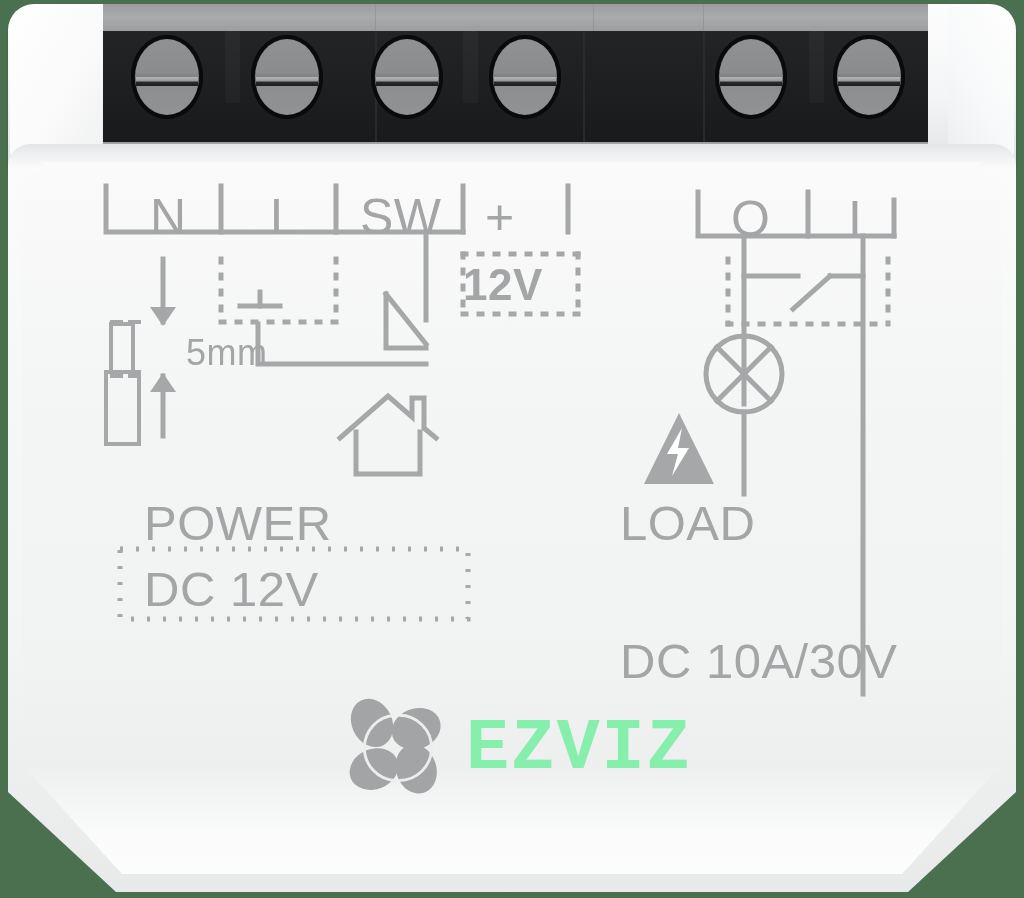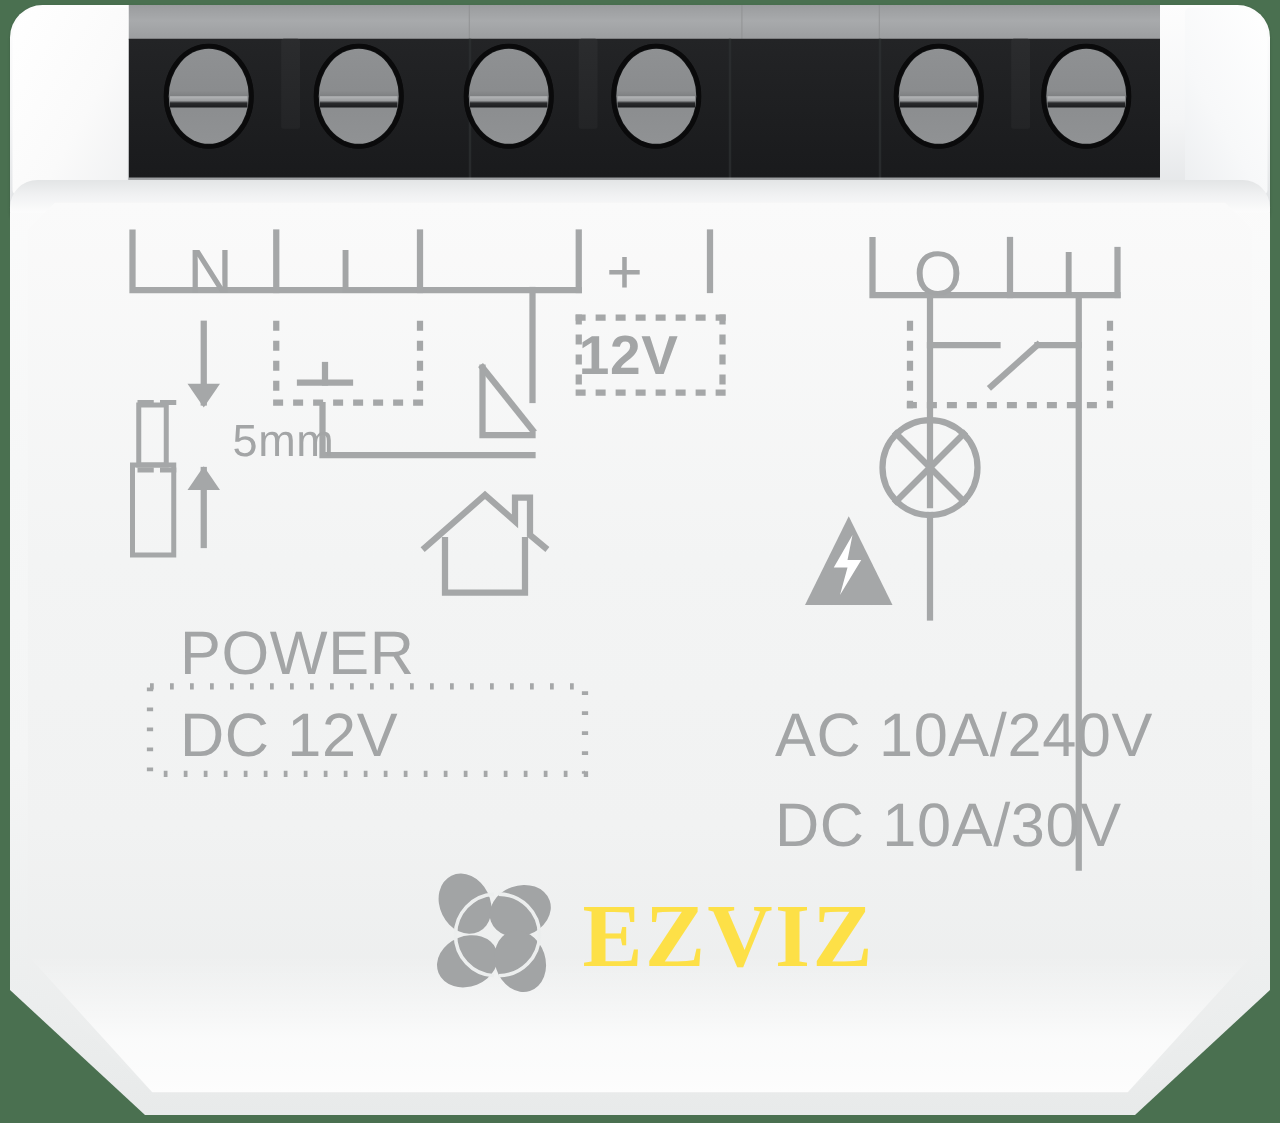--- a/index.html
+++ b/index.html
@@ -98,22 +98,22 @@
   .lbl{position:absolute;color:#a3a5a6;letter-spacing:.5px;white-space:nowrap;}
   .lbl-n{font-size:50px;}
   .lbl-big{font-size:49px;}
   .lbl-mid{font-size:44px;font-weight:bold;}
   .lbl-sm{font-size:36px;}
 
   
   .logo{position:absolute;left:330px;top:694px;width:370px;height:96px;}
   .logo-word{
     position:absolute;left:128px;top:10px;
-    font-size:72px;font-weight:bold;letter-spacing:2px;color:#fde047;
-    font-family:Liberation Serif, serif;
+    font-size:72px;font-weight:bold;letter-spacing:2px;color:#86efac;
+    font-family:Liberation Mono, monospace;
   }
 </style>
 </head>
 <body>
 
 <div class="stage">
   <div class="device">
 
     <div class="shell-back">
       <div class="shell-back-hl"></div>
@@ -231,33 +231,34 @@
         <path d="M763 343 L709 397"></path>
         <path d="M736 408 V490"></path>
 
         <path d="M671 409 L706 480 L636 480 Z" fill="#a5a7a8" stroke="none"></path>
         <path d="M674 424 L659 450 L670 450 L664 472 L681 444 L670 444 Z" fill="#ffffff" stroke="none"></path>
       </g>
     </svg>
 
     <div class="lbl lbl-n" style="left:142px;top:184px">N</div>
     <div class="lbl lbl-n" style="left:262px;top:184px">L</div>
+    <div class="lbl lbl-n" style="left:352px;top:184px">SW</div>
     <div class="lbl lbl-n" style="left:477px;top:184px">+</div>
 
     <div class="lbl lbl-mid" style="left:455px;top:256px">12V</div>
 
     <div class="lbl lbl-n" style="left:723px;top:186px">O</div>
     <div class="lbl lbl-n" style="left:840px;top:186px">I</div>
 
     <div class="lbl lbl-sm" style="left:178px;top:328px">5mm</div>
 
     <div class="lbl lbl-big" style="left:136px;top:491px">POWER</div>
     <div class="lbl lbl-big" style="left:136px;top:557px">DC  12V</div>
 
-    <div class="lbl lbl-big" style="left:612px;top:557px">AC  10A/240V</div>
+    <div class="lbl lbl-big" style="left:612px;top:491px">LOAD</div>
     <div class="lbl lbl-big" style="left:612px;top:629px">DC  10A/30V</div>
 
     <svg class="print" viewBox="0 0 1008 888">
       <path d="M112 545 H460 V615 H112 Z" fill="none" stroke="#a5a7a8" stroke-width="5" stroke-dasharray="3 13"></path>
     </svg>
 
     <div class="logo">
       <svg viewBox="0 0 120 100" width="118" height="96">
         <g fill="#a2a4a5">
           <ellipse cx="34" cy="26" rx="21" ry="26" transform="rotate(-26 34 26)"></ellipse>

